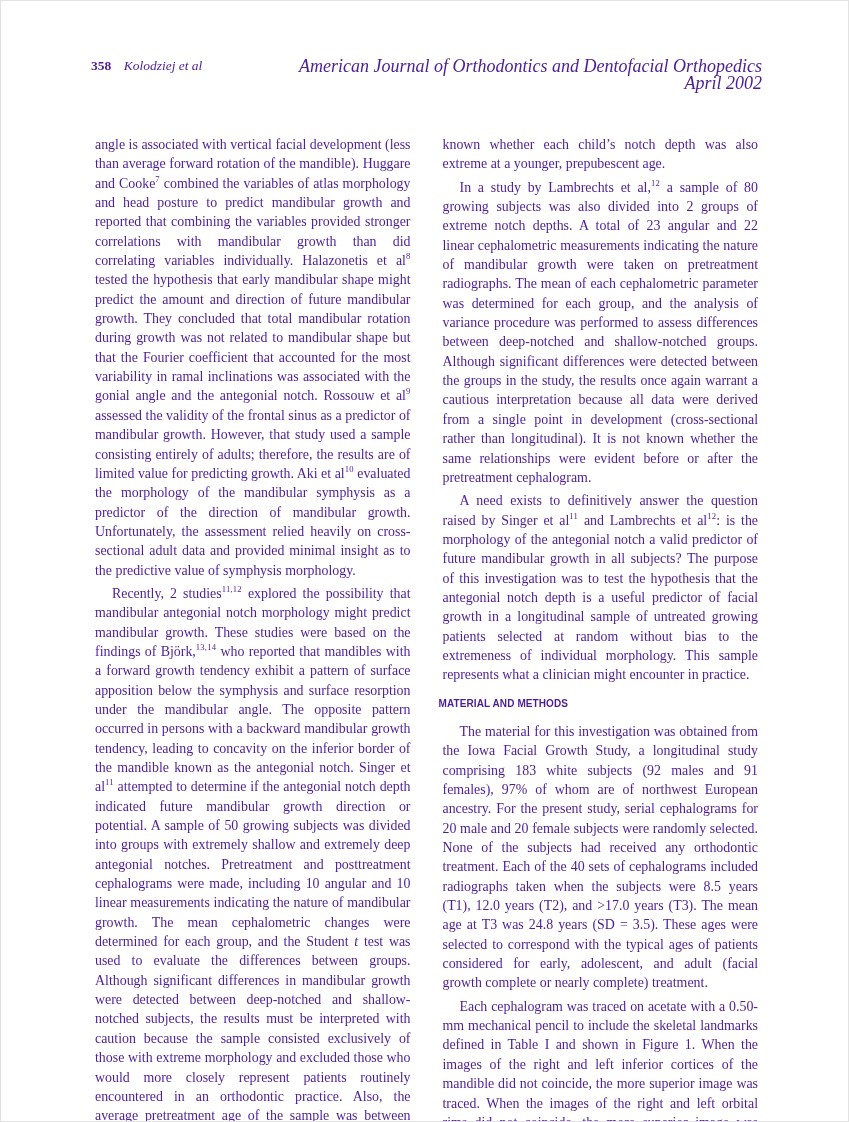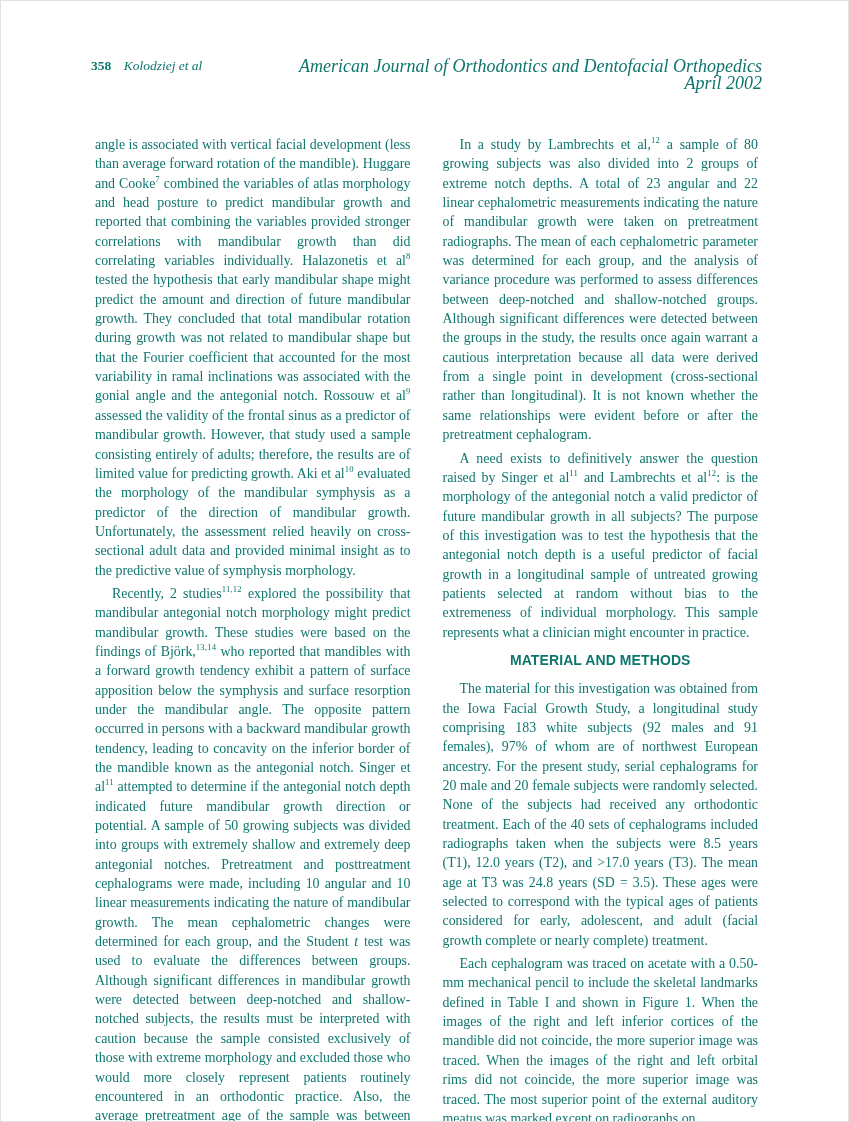--- a/index.html
+++ b/index.html
@@ -3,21 +3,21 @@
 <meta charset="utf-8">
 <style>
   html, body { margin: 0; padding: 0; background: #ffffff; }
   .page {
     width: 849px;
     height: 1122px;
     box-sizing: border-box;
     background: #ffffff;
     border: 1px solid #e2e2e2;
     font-family: "Liberation Serif", serif;
-    color: #0f766e;
+    color: #4c1d95;
     overflow: hidden;
     position: relative;
   }
   .page-header {
     display: flex;
     justify-content: space-between;
     align-items: flex-start;
     padding: 57px 86px 0 90px;
   }
   .header-left { font-size: 13.5px; white-space: nowrap; }
@@ -46,22 +46,22 @@
   .para.indent { text-indent: 17px; }
   .para sup {
     font-size: 0.62em;
     line-height: 0;
     vertical-align: super;
     letter-spacing: 0.2px;
   }
   .section-heading {
     font-family: "Liberation Sans", sans-serif;
     font-weight: bold;
-    font-size: 14px;
-    text-align: center;
+    font-size: 10px;
+    text-align: left;
     margin: 9px 0 9px 0;
     letter-spacing: 0.1px;
   }
 </style>
 </head>
 <body>
 
 <div class="page">
   <header class="page-header">
     <div class="header-left">
@@ -73,20 +73,21 @@
       <div>April 2002</div>
     </div>
   </header>
 
   <main class="columns">
     <section class="column">
         <p class="para"><span>angle is associated with vertical facial development (less than average forward rotation of the mandible). Huggare and Cooke</span><sup>7</sup><span> combined the variables of atlas morphology and head posture to predict mandibular growth and reported that combining the variables provided stronger correlations with mandibular growth than did correlating variables individually. Halazonetis et al</span><sup>8</sup><span> tested the hypothesis that early mandibular shape might predict the amount and direction of future mandibular growth. They concluded that total mandibular rotation during growth was not related to mandibular shape but that the Fourier coefficient that accounted for the most variability in ramal inclinations was associated with the gonial angle and the antegonial notch. Rossouw et al</span><sup>9</sup><span> assessed the validity of the frontal sinus as a predictor of mandibular growth. However, that study used a sample consisting entirely of adults; therefore, the results are of limited value for predicting growth. Aki et al</span><sup>10</sup><span> evaluated the morphology of the mandibular symphysis as a predictor of the direction of mandibular growth. Unfortunately, the assessment relied heavily on cross-sectional adult data and provided minimal insight as to the predictive value of symphysis morphology.</span></p>
         <p class="para indent"><span>Recently, 2 studies</span><sup>11,12</sup><span> explored the possibility that mandibular antegonial notch morphology might predict mandibular growth. These studies were based on the findings of Björk,</span><sup>13,14</sup><span> who reported that mandibles with a forward growth tendency exhibit a pattern of surface apposition below the symphysis and surface resorption under the mandibular angle. The opposite pattern occurred in persons with a backward mandibular growth tendency, leading to concavity on the inferior border of the mandible known as the antegonial notch. Singer et al</span><sup>11</sup><span> attempted to determine if the antegonial notch depth indicated future mandibular growth direction or potential. A sample of 50 growing subjects was divided into groups with extremely shallow and extremely deep antegonial notches. Pretreatment and posttreatment cephalograms were made, including 10 angular and 10 linear measurements indicating the nature of mandibular growth. The mean cephalometric changes were determined for each group, and the Student </span><i>t</i><span> test was used to evaluate the differences between groups. Although significant differences in mandibular growth were detected between deep-notched and shallow-notched subjects, the results must be interpreted with caution because the sample consisted exclusively of those with extreme morphology and excluded those who would more closely represent patients routinely encountered in an orthodontic practice. Also, the average pretreatment age of the sample was between 11.5 and 12.3 years, and it is not</span></p>
       </section>
     <section class="column">
+        <p class="para"><span>known whether each child’s notch depth was also extreme at a younger, prepubescent age.</span></p>
         <p class="para indent"><span>In a study by Lambrechts et al,</span><sup>12</sup><span> a sample of 80 growing subjects was also divided into 2 groups of extreme notch depths. A total of 23 angular and 22 linear cephalometric measurements indicating the nature of mandibular growth were taken on pretreatment radiographs. The mean of each cephalometric parameter was determined for each group, and the analysis of variance procedure was performed to assess differences between deep-notched and shallow-notched groups. Although significant differences were detected between the groups in the study, the results once again warrant a cautious interpretation because all data were derived from a single point in development (cross-sectional rather than longitudinal). It is not known whether the same relationships were evident before or after the pretreatment cephalogram.</span></p>
         <p class="para indent"><span>A need exists to definitively answer the question raised by Singer et al</span><sup>11</sup><span> and Lambrechts et al</span><sup>12</sup><span>: is the morphology of the antegonial notch a valid predictor of future mandibular growth in all subjects? The purpose of this investigation was to test the hypothesis that the antegonial notch depth is a useful predictor of facial growth in a longitudinal sample of untreated growing patients selected at random without bias to the extremeness of individual morphology. This sample represents what a clinician might encounter in practice.</span></p>
         <h2 class="section-heading">MATERIAL AND METHODS</h2>
         <p class="para indent"><span>The material for this investigation was obtained from the Iowa Facial Growth Study, a longitudinal study comprising 183 white subjects (92 males and 91 females), 97% of whom are of northwest European ancestry. For the present study, serial cephalograms for 20 male and 20 female subjects were randomly selected. None of the subjects had received any orthodontic treatment. Each of the 40 sets of cephalograms included radiographs taken when the subjects were 8.5 years (T1), 12.0 years (T2), and &gt;17.0 years (T3). The mean age at T3 was 24.8 years (SD = 3.5). These ages were selected to correspond with the typical ages of patients considered for early, adolescent, and adult (facial growth complete or nearly complete) treatment.</span></p>
         <p class="para indent"><span>Each cephalogram was traced on acetate with a 0.50-mm mechanical pencil to include the skeletal landmarks defined in Table I and shown in Figure 1. When the images of the right and left inferior cortices of the mandible did not coincide, the more superior image was traced. When the images of the right and left orbital rims did not coincide, the more superior image was traced. The most superior point of the external auditory meatus was marked except on radiographs on</span></p>
       </section>
   </main>
 </div>
 
 </body></html>

